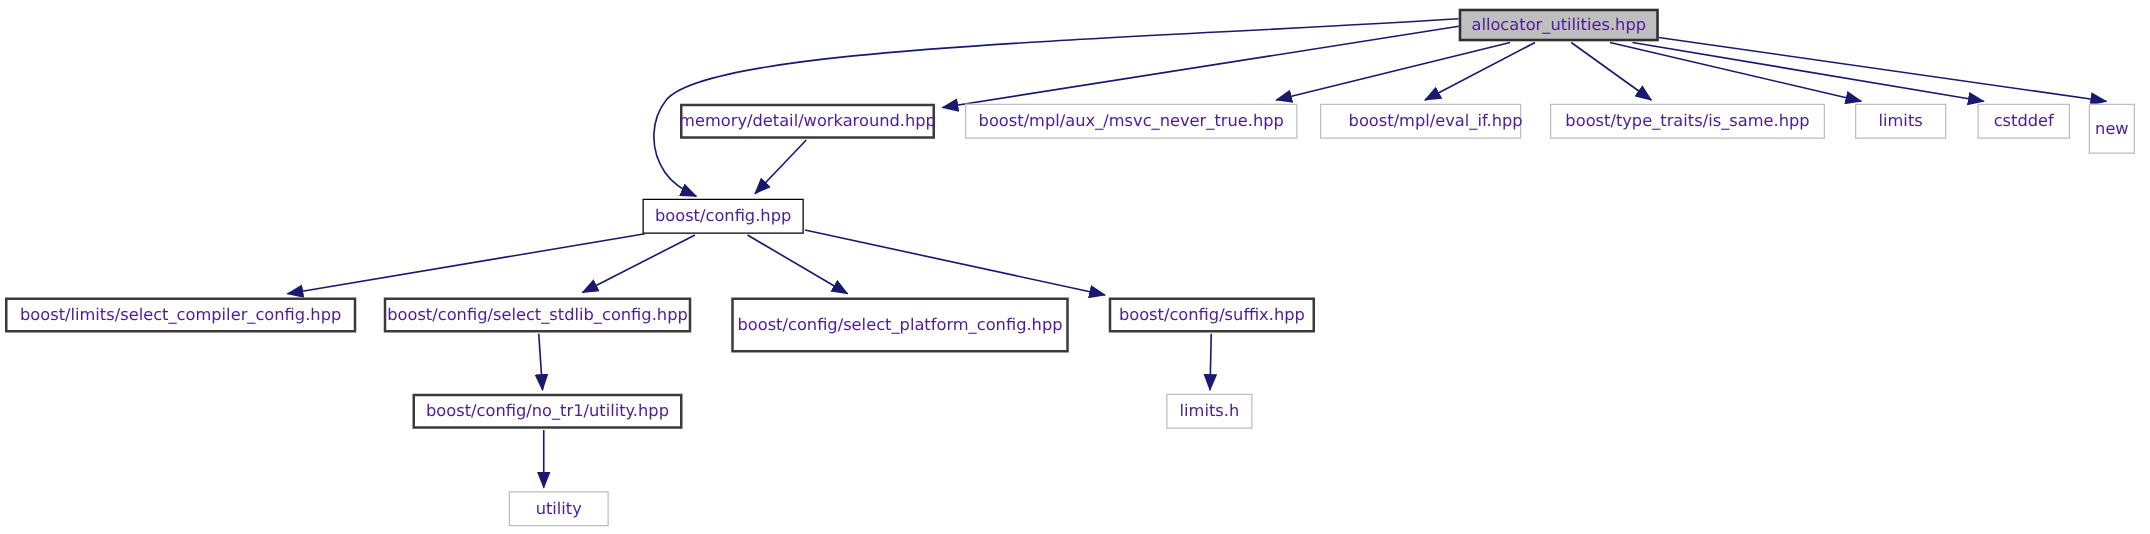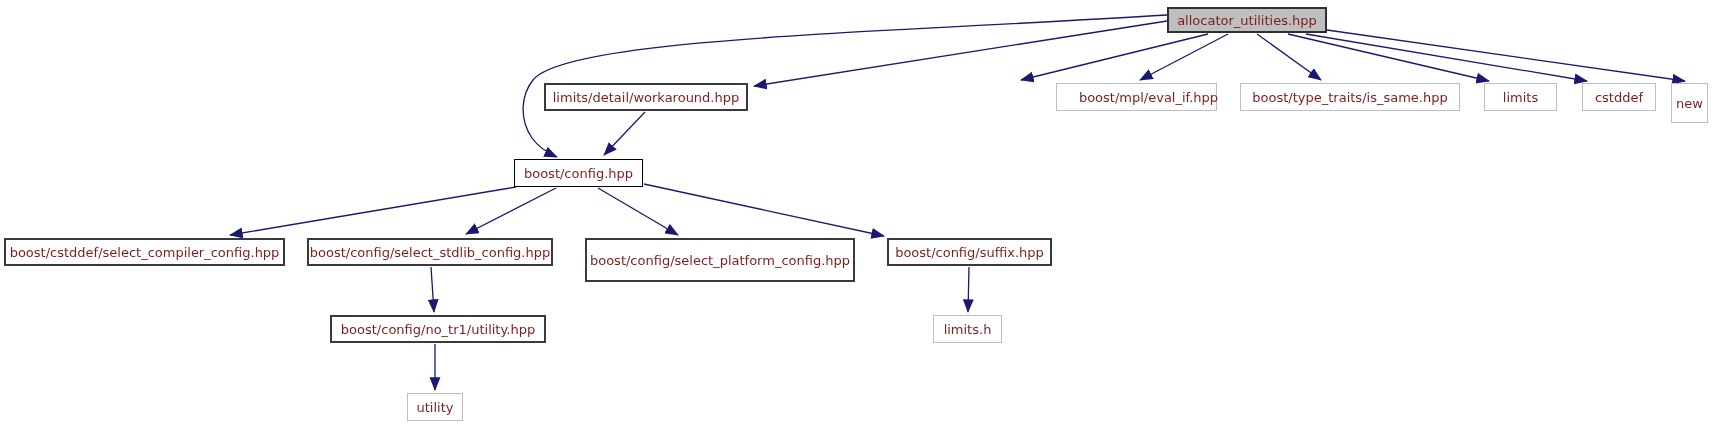--- a/index.html
+++ b/index.html
@@ -19,21 +19,21 @@
     position: absolute;
     left: 0; top: 0;
     width: 1720px;
     height: 427px;
   }
   .node {
     position: absolute;
     box-sizing: border-box;
     background: #ffffff;
     border: 1px solid #bebebe;
-    color: #7f1d1d;
+    color: #4c1d95;
     font-size: 13px;
     text-align: center;
     white-space: nowrap;
     display: flex;
     align-items: center;
     justify-content: center;
     z-index: 2;
   }
   .node.linked {
     border: 2px solid #3a3a3a;
@@ -55,21 +55,21 @@
   .n-cstddef         { left: 1484px; top: 83px;  width: 73px;  height: 28px; }
   .n-memory          { left: 1582px; top: 83px;  width: 74px;  height: 28px; }
   .n-new             { left: 1671px; top: 83px;  width: 37px;  height: 40px; }
   .n-config          { left: 514px;  top: 159px; width: 129px; height: 28px; }
   .n-selcompiler     { left: 4px;    top: 238px; width: 281px; height: 28px; }
   .n-selstdlib       { left: 307px;  top: 238px; width: 246px; height: 28px; }
   .n-selplatform     { left: 585px;  top: 238px; width: 270px; height: 44px; }
   .n-suffix          { left: 887px;  top: 238px; width: 165px; height: 28px; }
   .n-notr1           { left: 330px;  top: 315px; width: 216px; height: 28px; }
   .n-limits          { left: 933px;  top: 315px; width: 69px;  height: 28px; }
-  .n-utility         { left: 407px;  top: 393px; width: 56px;  height: 28px; }
+  .n-utility         { left: 407px;  top: 393px; width: 80px;  height: 28px; }
   .edge {
     fill: none;
     stroke: #191970;
     stroke-width: 1.3;
   }
 </style>
 </head>
 <body>
 
 <div id="graph">
@@ -109,36 +109,37 @@
 
     <path class="edge" d="M431,267 L434,312" marker-end="url(#arrow)"></path>
 
     <path class="edge" d="M435,344 L435,390" marker-end="url(#arrow)"></path>
 
     <path class="edge" d="M969,267 L968,312" marker-end="url(#arrow)"></path>
   </svg>
 
   <div class="node root n-root">allocator_utilities.hpp</div>
 
-  <div class="node linked n-workaround">limits/detail/workaround.hpp</div>
+  <div class="node linked n-workaround">memory/detail/workaround.hpp</div>
 
+  <div class="node n-msvc">boost/mpl/aux_/msvc_never_true.hpp</div>
 
   <div class="node n-evalif">boost/mpl/eval_if.hpp</div>
 
   <div class="node n-issame">boost/type_traits/is_same.hpp</div>
 
   <div class="node n-cstddef">limits</div>
 
   <div class="node n-memory">cstddef</div>
 
   <div class="node n-new">new</div>
 
   <div class="node linked thin n-config">boost/config.hpp</div>
 
-  <div class="node linked n-selcompiler">boost/cstddef/select_compiler_config.hpp</div>
+  <div class="node linked n-selcompiler">boost/limits/select_compiler_config.hpp</div>
 
   <div class="node linked n-selstdlib">boost/config/select_stdlib_config.hpp</div>
 
   <div class="node linked n-selplatform">boost/config/select_platform_config.hpp</div>
 
   <div class="node linked n-suffix">boost/config/suffix.hpp</div>
 
   <div class="node linked n-notr1">boost/config/no_tr1/utility.hpp</div>
 
   <div class="node n-limits">limits.h</div>

